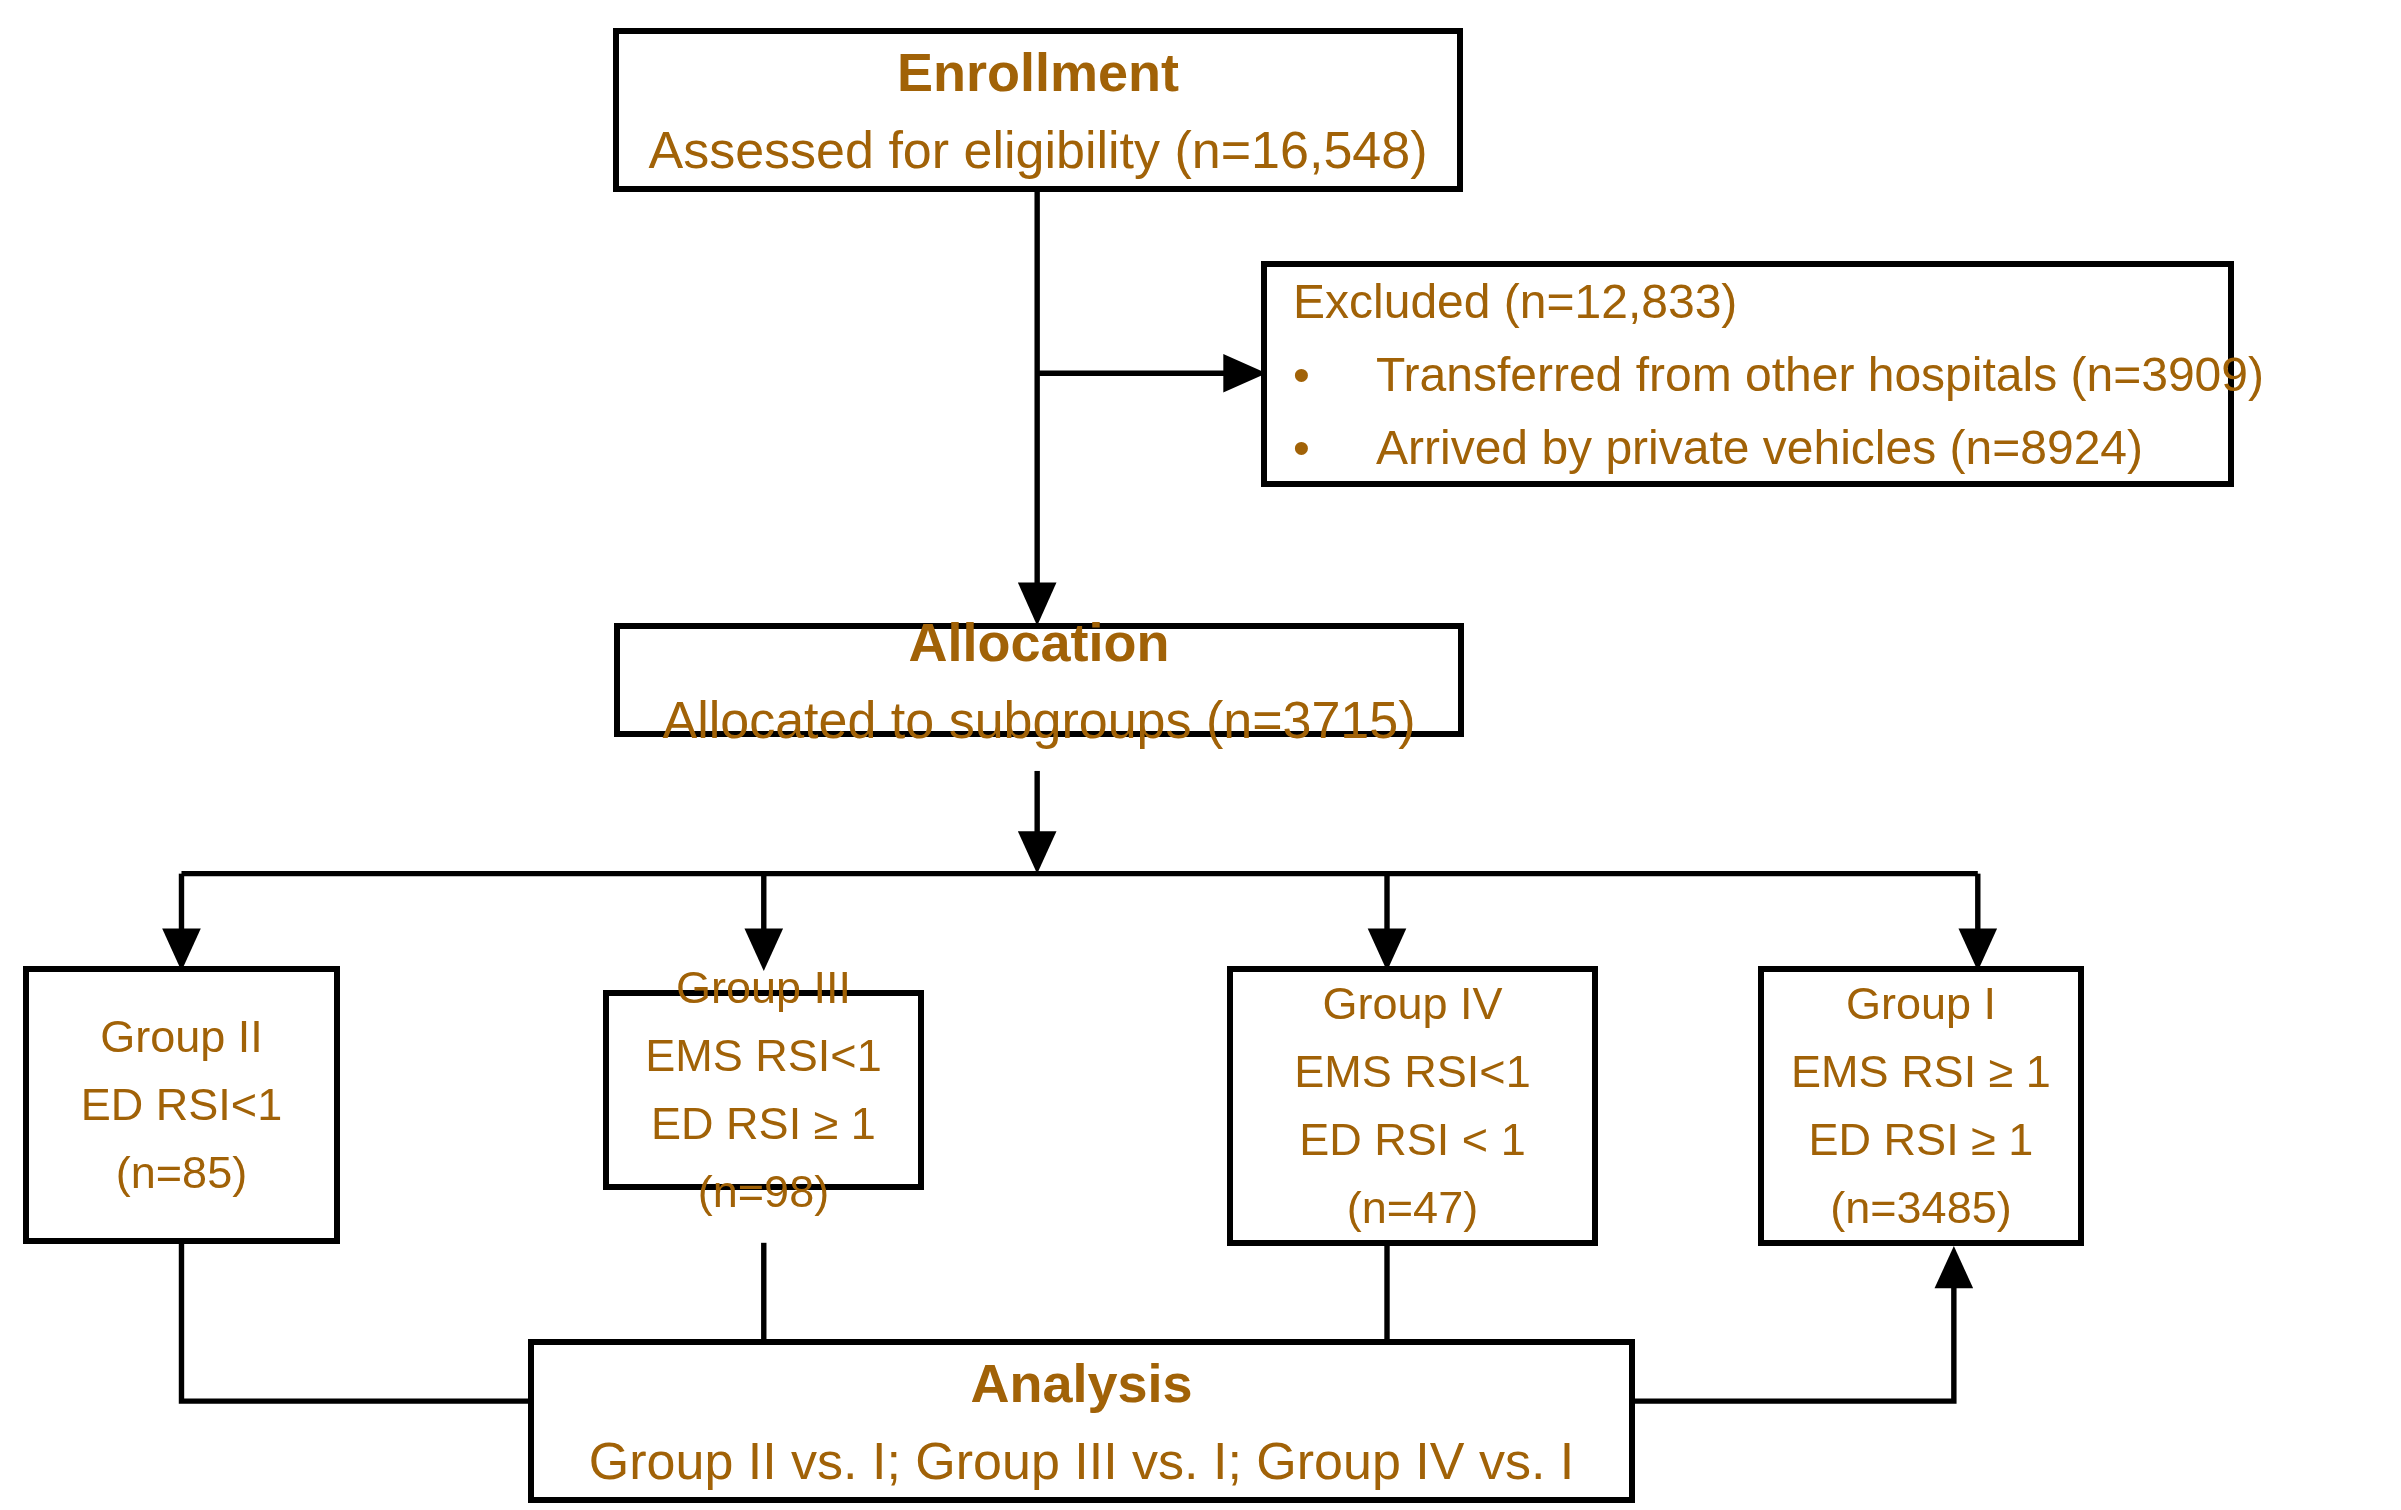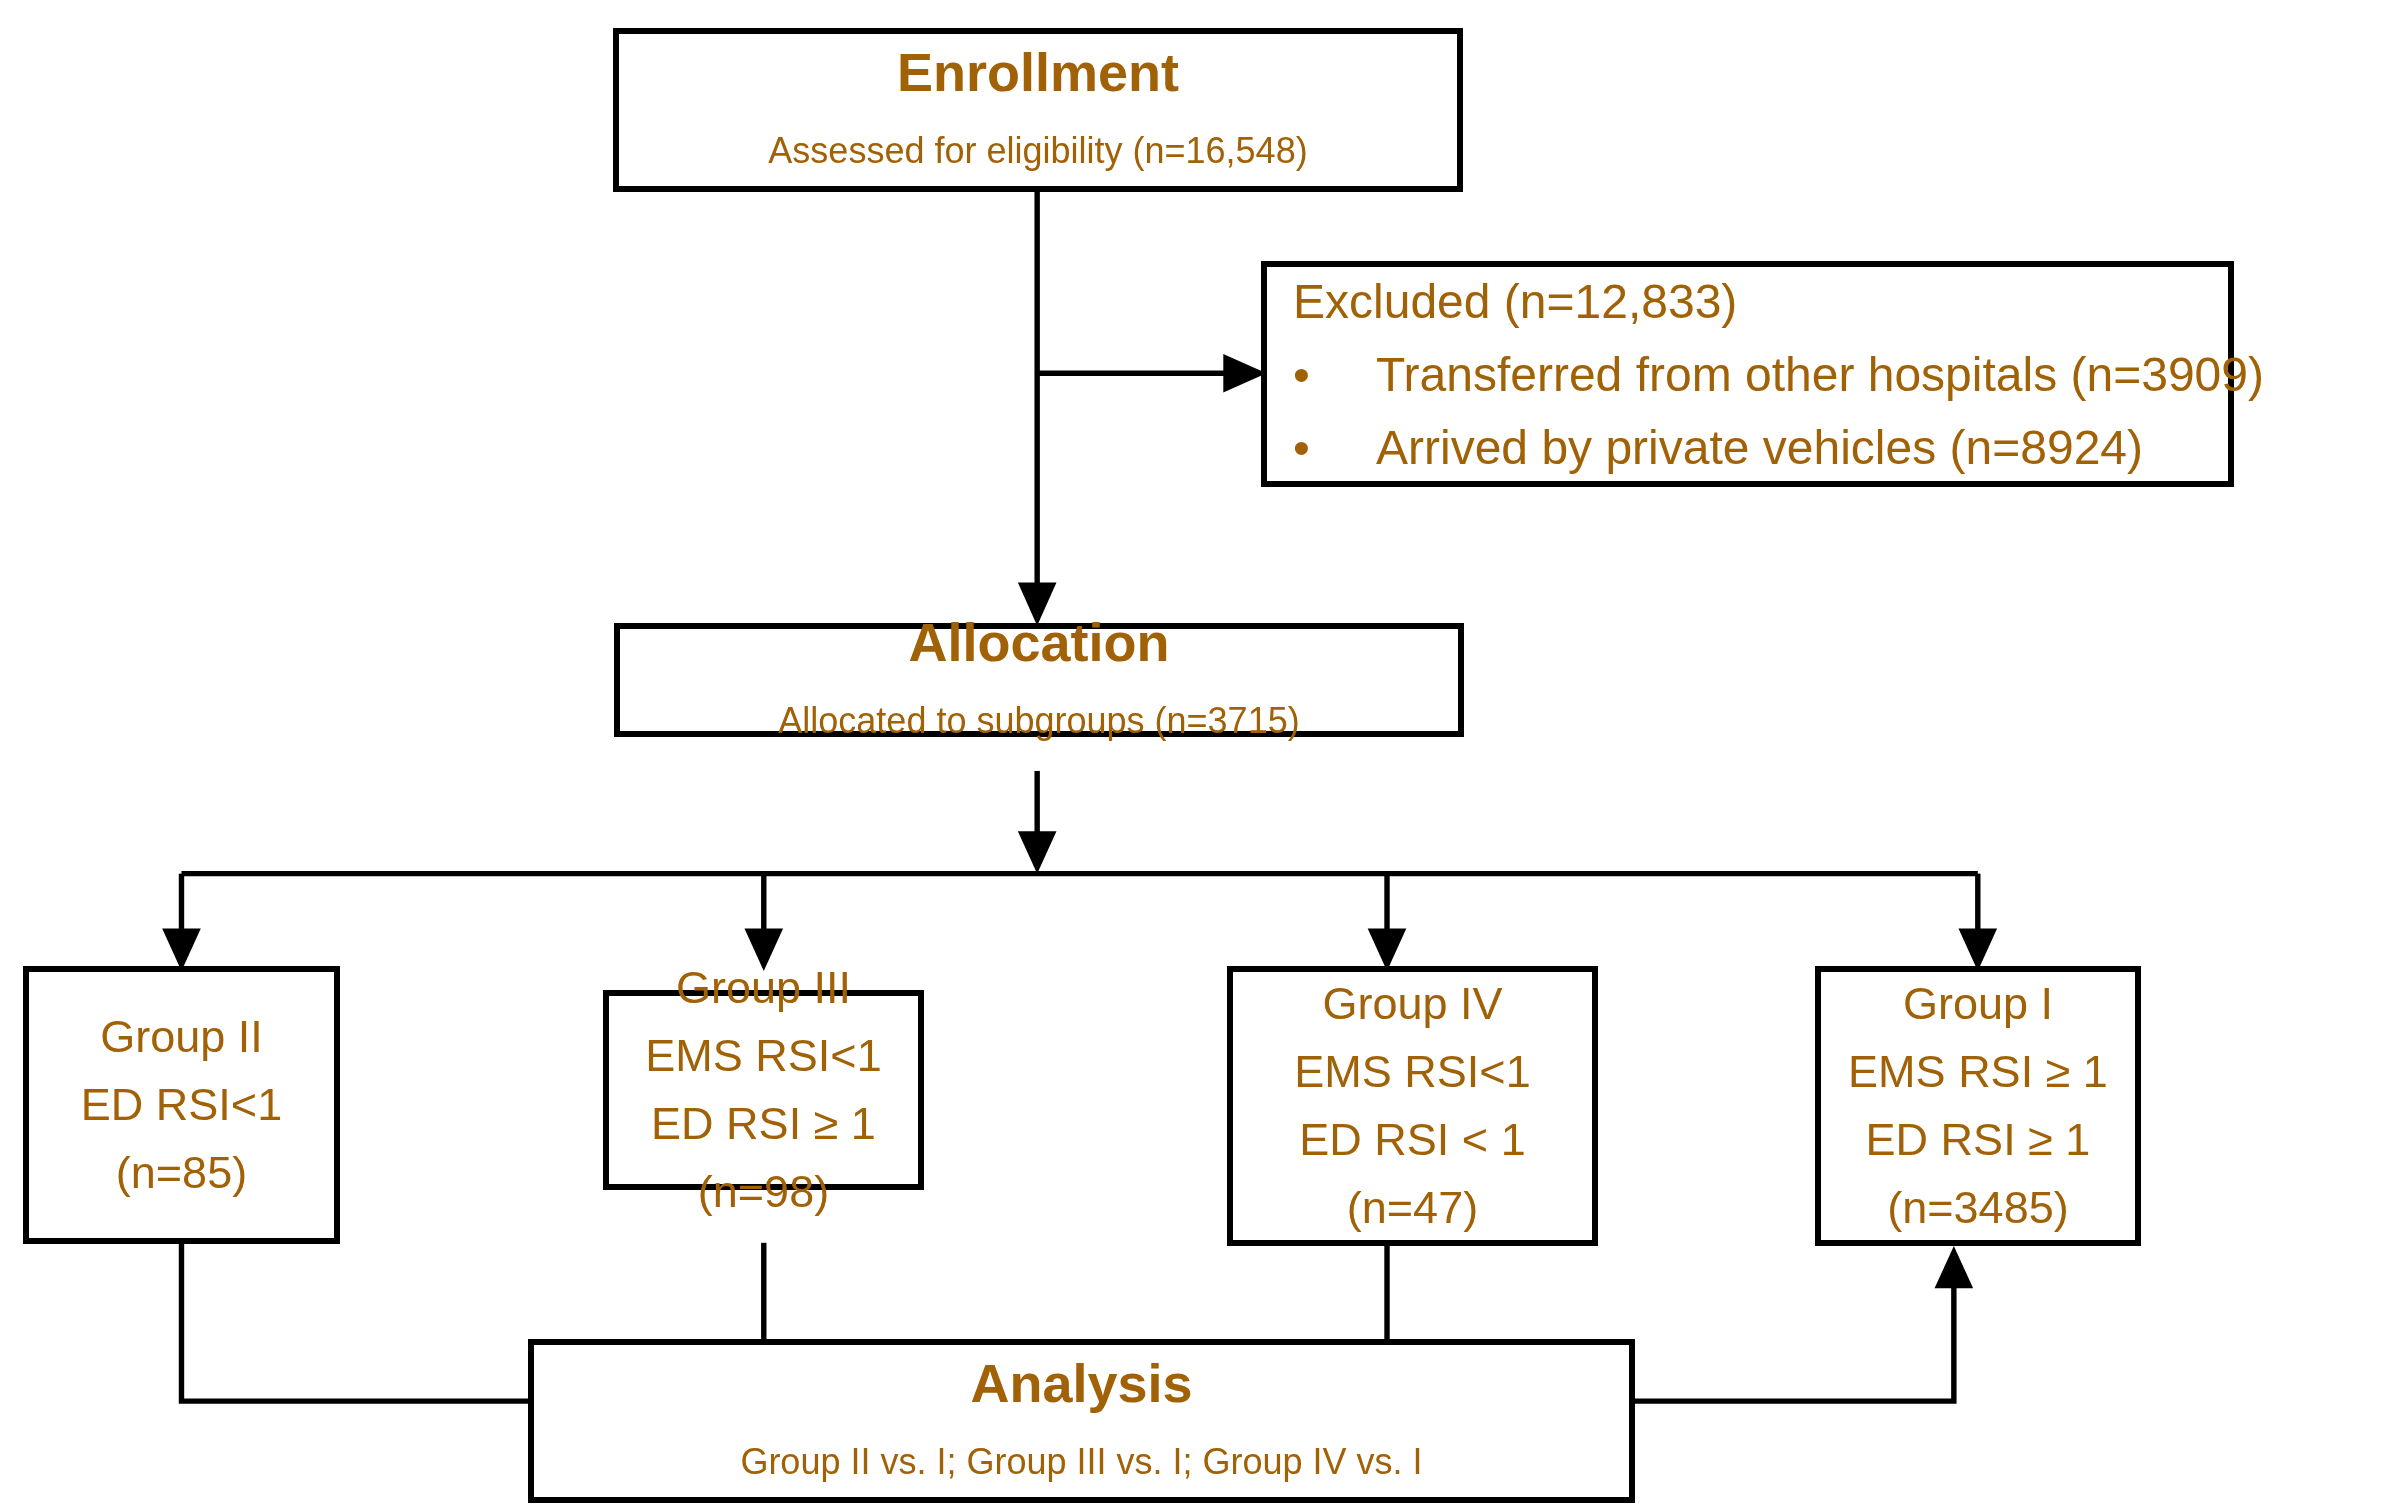--- a/index.html
+++ b/index.html
@@ -16,21 +16,21 @@
   .connectors polygon{fill:#000000;stroke:none;}
   .box{
     position:absolute;
     box-sizing:border-box;
     background:#ffffff;
     border:6.2px solid #000000;
     display:flex;flex-direction:column;justify-content:center;
   }
   .box.center{align-items:center;text-align:center;}
   .title{font-weight:bold;font-size:54px;line-height:80px;white-space:nowrap;}
-  .sub{font-size:36px;line-height:77px;white-space:nowrap;}
+  .sub{font-size:52px;line-height:77px;white-space:nowrap;}
   .excluded-box{align-items:flex-start;text-align:left;padding-left:26px;padding-right:7.7px;}
   .excluded-title{font-size:48px;line-height:73px;white-space:nowrap;}
   .excluded-list{margin:0;padding:0;list-style:none;}
   .excluded-list li{display:flex;font-size:48px;line-height:73px;white-space:nowrap;}
   .bullet{flex:none;width:83px;}
   .group-line{font-size:45px;line-height:68px;white-space:nowrap;}
 </style>
 </head>
 <body>
 
@@ -104,21 +104,21 @@
     <div class="group-line">(n=98)</div>
   </div>
 
   <div class="box center" style="left:1227px;top:966px;width:371px;height:280px">
     <div class="group-line">Group IV</div>
     <div class="group-line">EMS RSI&lt;1</div>
     <div class="group-line">ED RSI &lt; 1</div>
     <div class="group-line">(n=47)</div>
   </div>
 
-  <div class="box center" style="left:1815px;top:966px;width:326px;height:280px">
+  <div class="box center" style="left:1758px;top:966px;width:326px;height:280px">
     <div class="group-line">Group I</div>
     <div class="group-line">EMS RSI ≥ 1</div>
     <div class="group-line">ED RSI ≥ 1</div>
     <div class="group-line">(n=3485)</div>
   </div>
 
   <div class="box center" style="left:528px;top:1339px;width:1107px;height:164px">
     <div class="title">Analysis</div>
     <div class="sub">Group II vs. I; Group III vs. I; Group IV vs. I</div>
   </div>

